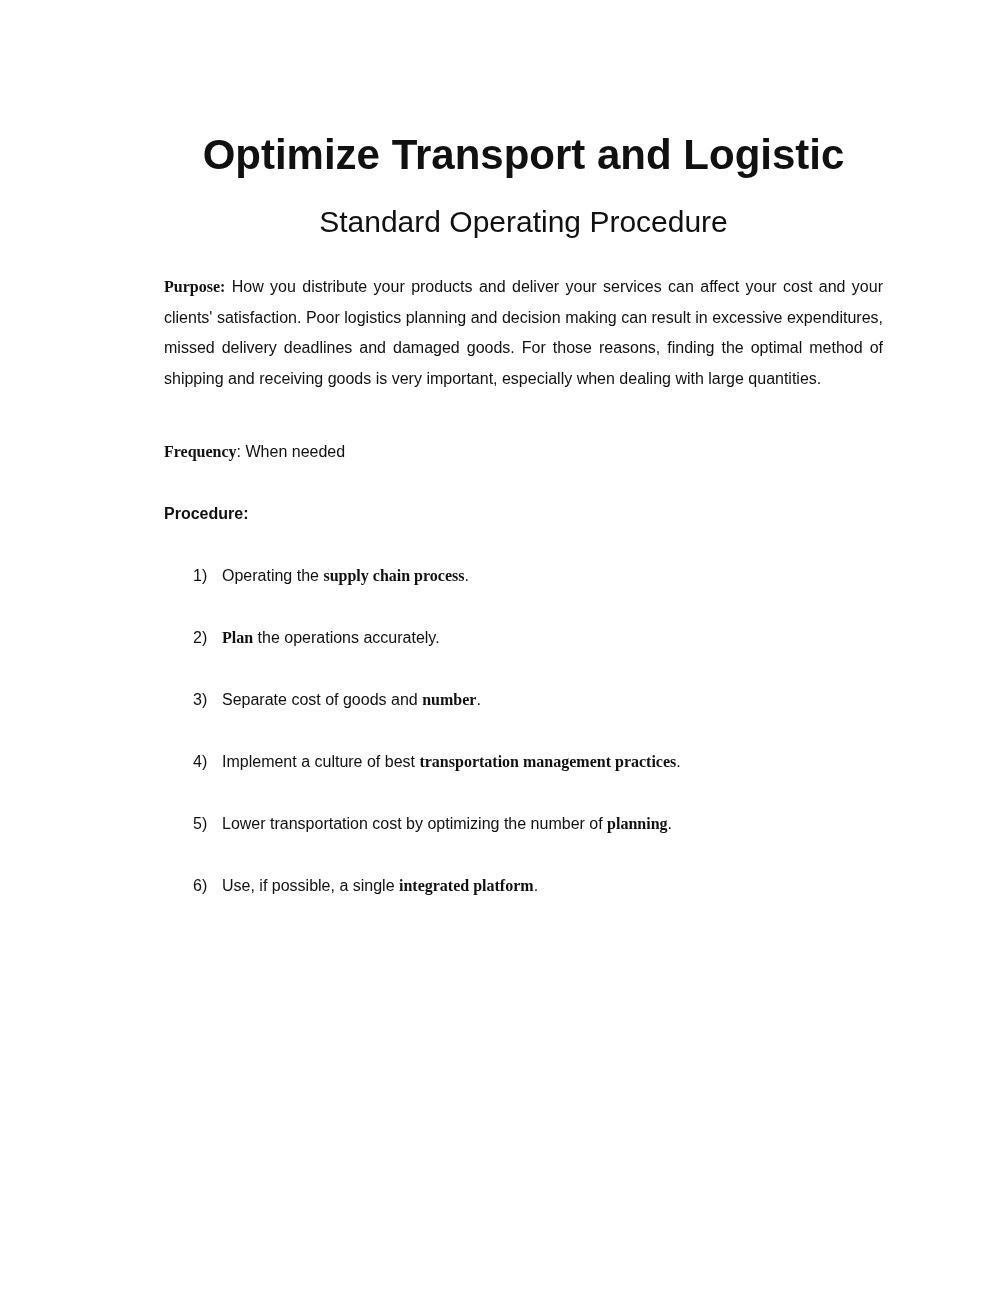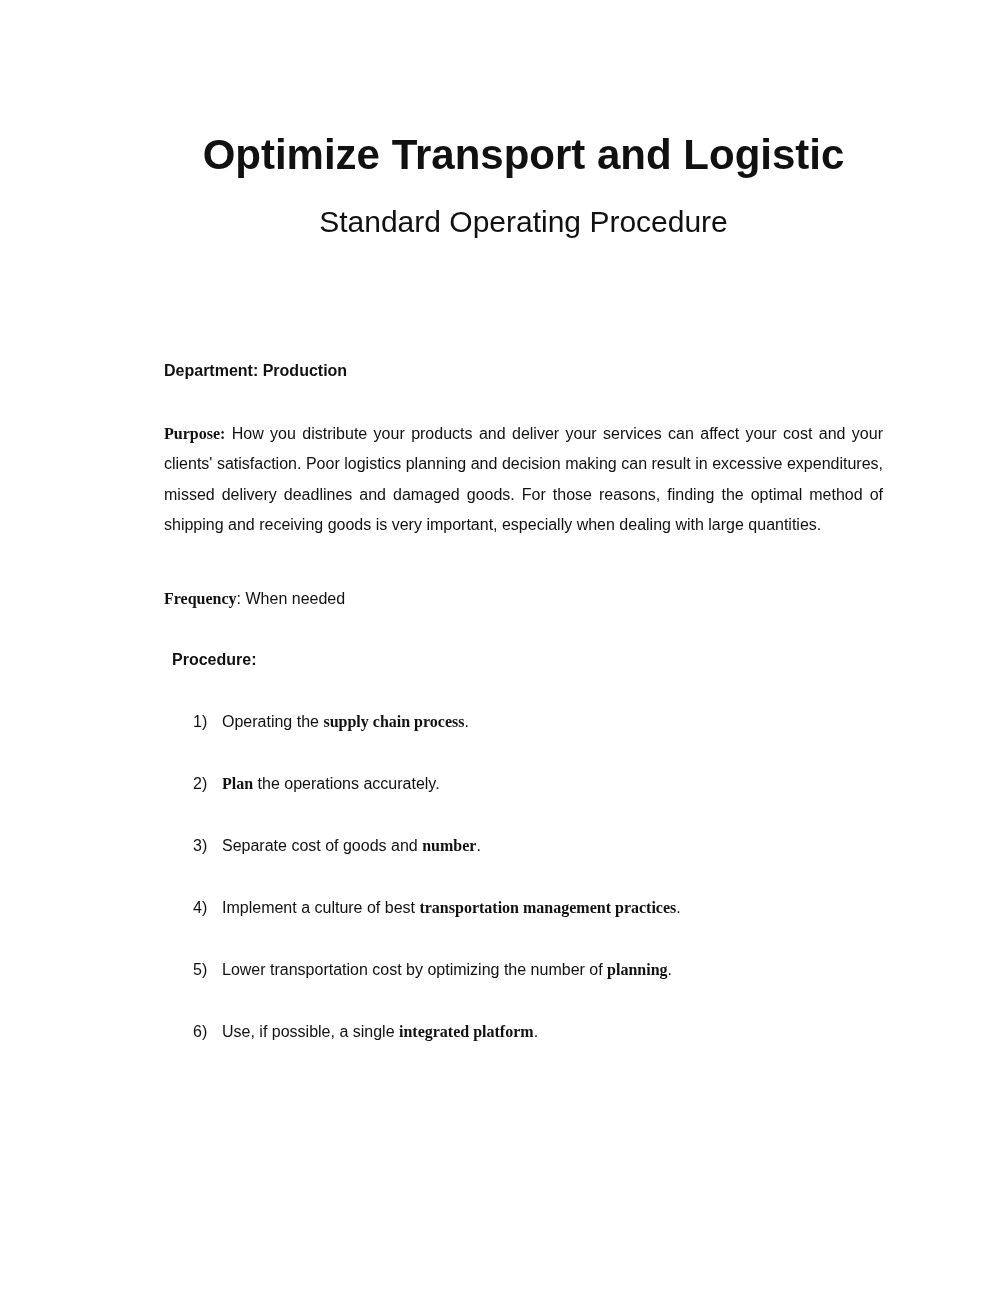--- a/index.html
+++ b/index.html
@@ -48,21 +48,21 @@
     font-weight: 700;
   }
   .purpose {
     margin: 32px 0 0 0;
     text-align: justify;
   }
   .frequency {
     margin: 43px 0 0 0;
   }
   .procedure-heading {
-    margin: 31px 0 0 8px;
+    margin: 31px 0 0 0;
     font-weight: 700;
   }
   .procedure-list {
     margin: 0;
     padding: 0;
     list-style: none;
   }
   .procedure-list li {
     margin-top: 31.5px;
     display: flex;
@@ -76,21 +76,20 @@
 </style>
 </head>
 <body>
 
 <div class="doc">
 
   <h1 class="title">Optimize Transport and Logistic</h1>
 
   <h2 class="subtitle">Standard Operating Procedure</h2>
 
-  <p class="body-text department">Department: Production</p>
 
   <p class="body-text purpose"><strong>Purpose:</strong><span> How you distribute your products and deliver your services can affect your cost and your clients' satisfaction. Poor logistics planning and decision making can result in excessive expenditures, missed delivery deadlines and damaged goods. For those reasons, finding the optimal method of shipping and receiving goods is very important, especially when dealing with large quantities.</span></p>
 
   <p class="body-text frequency"><strong>Frequency</strong><span>: When needed</span></p>
 
   <p class="body-text procedure-heading">Procedure:</p>
 
   <ol class="body-text procedure-list">
     <li>
       <span class="item-number">1)</span>

